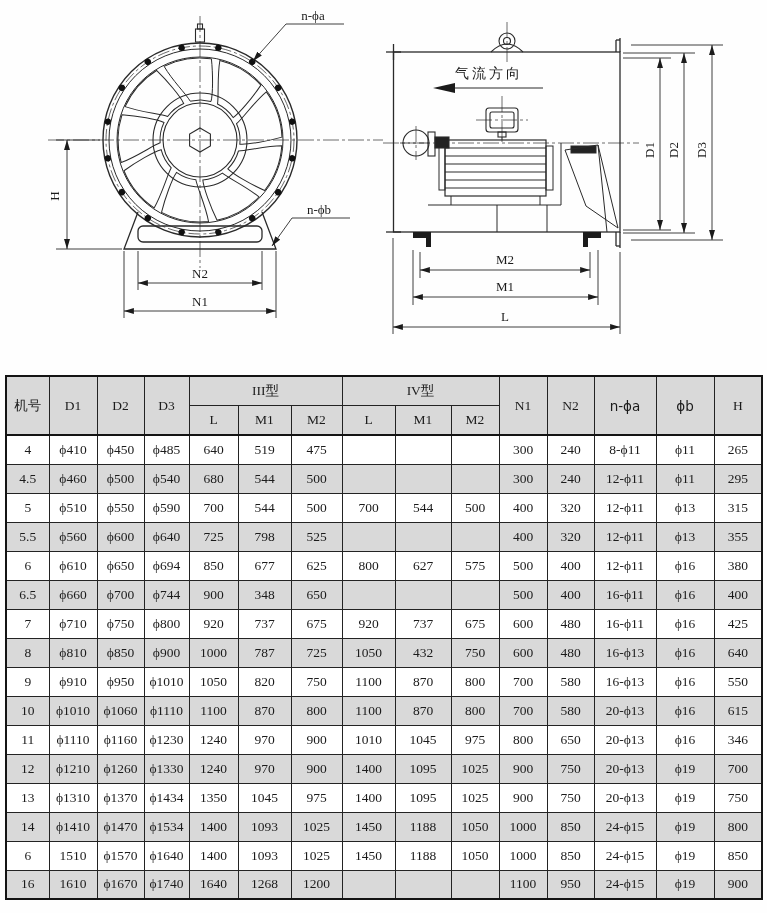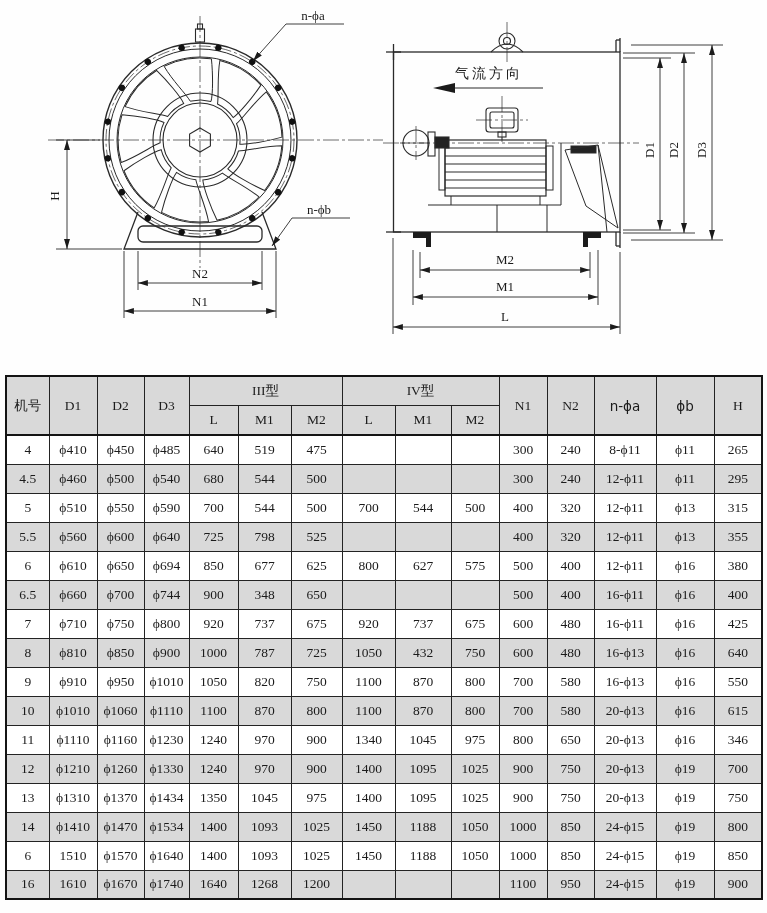--- a/index.html
+++ b/index.html
@@ -470,21 +470,21 @@
             <td>615</td>
           </tr>
           <tr>
             <td>11</td>
             <td>ϕ1110</td>
             <td>ϕ1160</td>
             <td>ϕ1230</td>
             <td>1240</td>
             <td>970</td>
             <td>900</td>
-            <td>1340</td>
+            <td>1010</td>
             <td>1045</td>
             <td>975</td>
             <td>800</td>
             <td>650</td>
             <td>20-ϕ13</td>
             <td>ϕ16</td>
             <td>346</td>
           </tr>
           <tr>
             <td>12</td>

